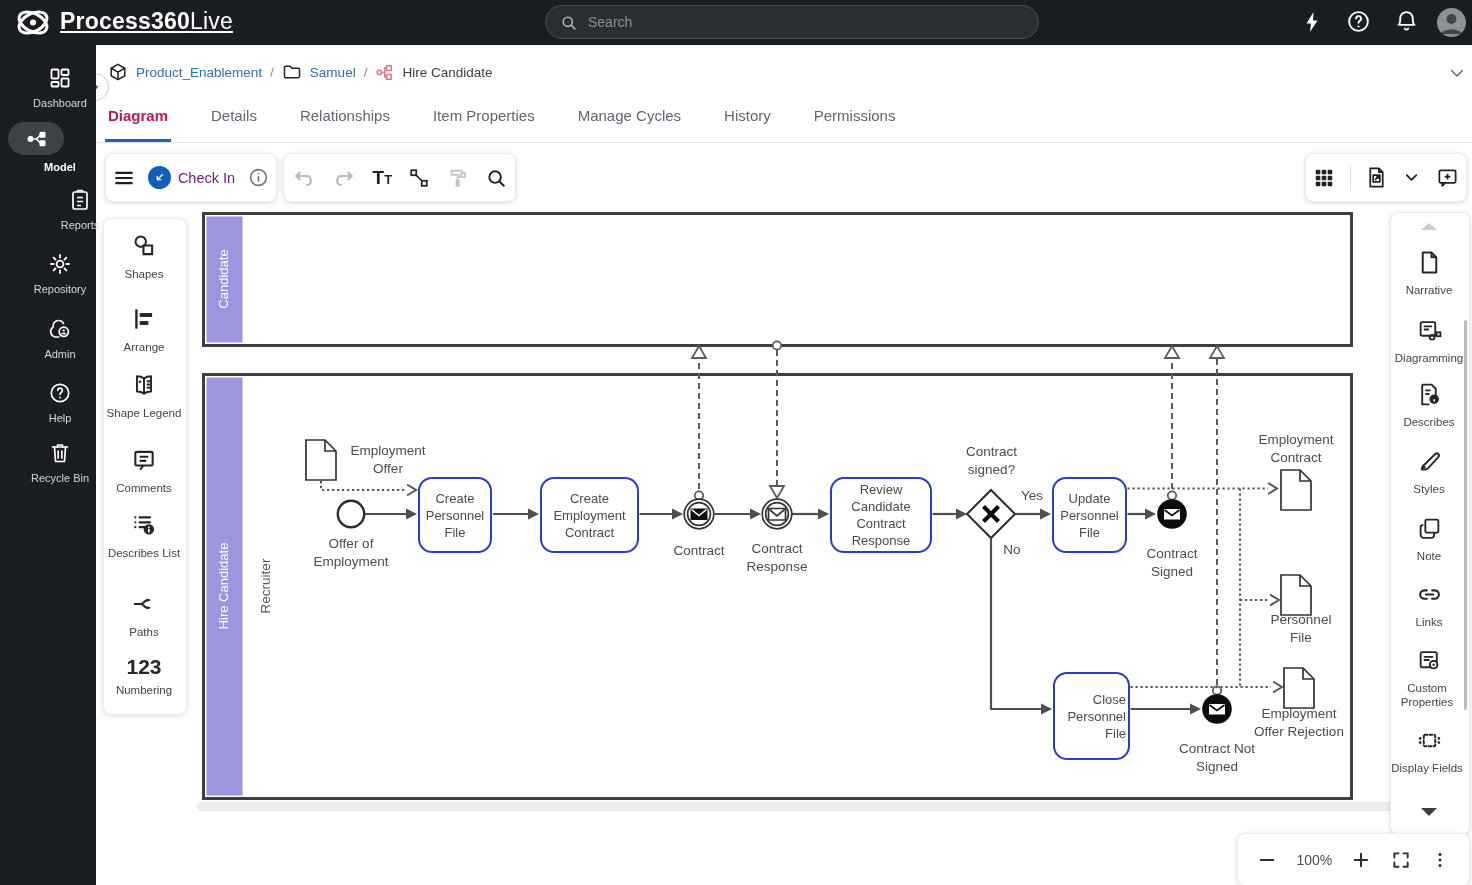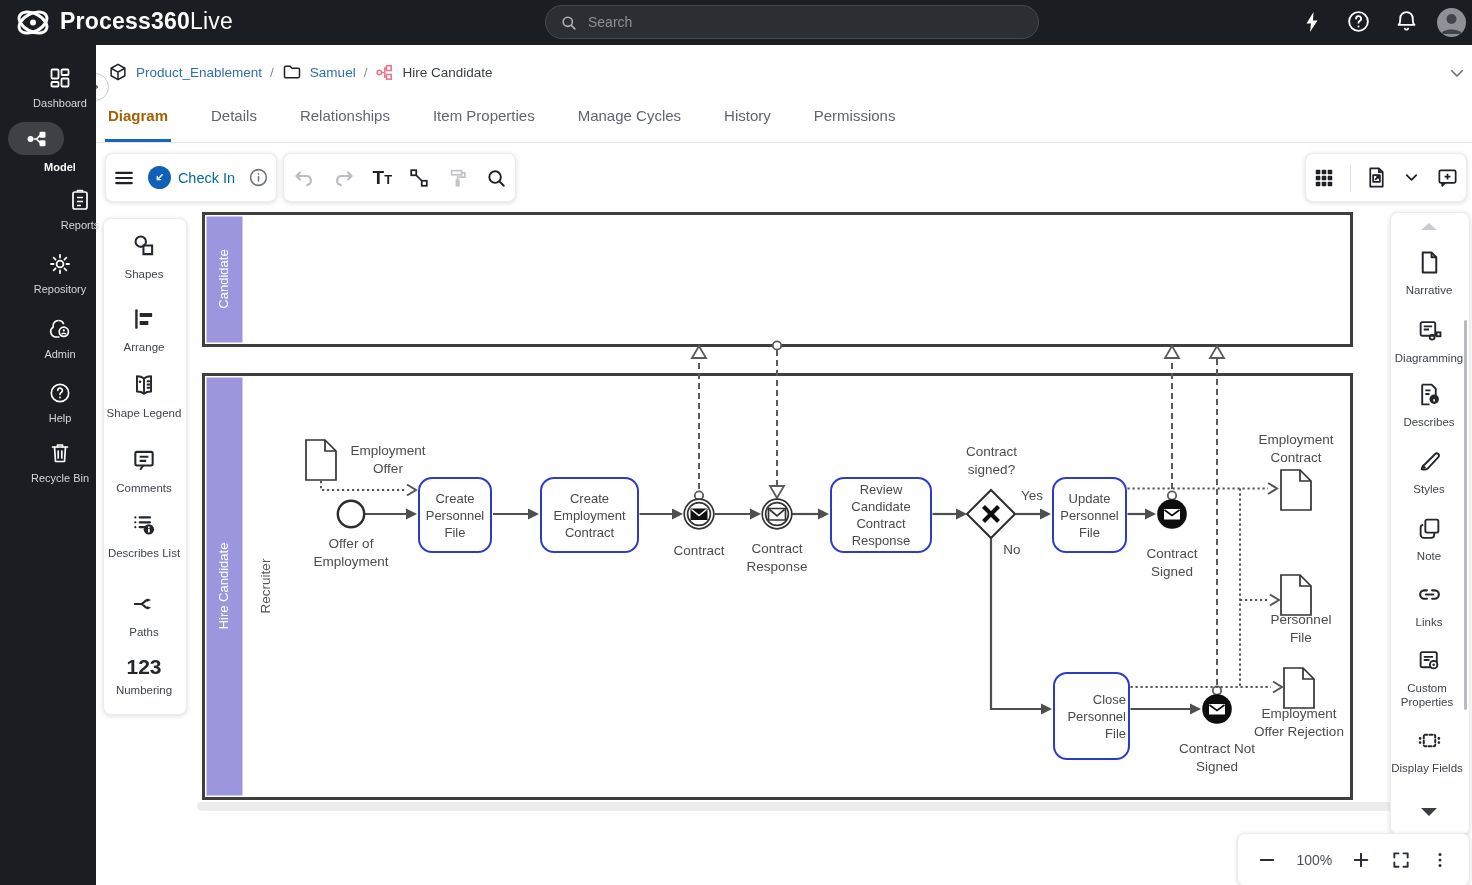--- a/index.html
+++ b/index.html
@@ -1,45 +1,45 @@
 <!DOCTYPE html>
 <html><head>
 <meta charset="utf-8">
 <style>
   html,body{margin:0;padding:0;background:#fff;font-family:"Liberation Sans",sans-serif;}
   #app{position:relative;width:1472px;height:885px;overflow:hidden;background:#fff;}
   .abs{position:absolute;}
   
   .topbar{left:0;top:0;width:1472px;height:45px;background:#1a1d21;z-index:50;}
-  .brand{left:60px;top:8px;color:#fff;font-size:23px;letter-spacing:.2px;}
+  .brand{left:60px;top:8px;color:#fff;font-size:23px;letter-spacing:.2px;text-decoration:underline;}
   .brand b{font-weight:700;} .brand span{font-weight:300;}
   .searchbox{left:545px;top:5px;width:494px;height:34px;background:#2b2e33;border:1px solid #45484d;border-radius:17px;display:flex;align-items:center;padding:0 14px;box-sizing:border-box;}
   .searchbox input{background:transparent;border:none;outline:none;color:#cfd2d6;font-size:14px;margin-left:9px;width:400px;font-family:"Liberation Sans",sans-serif;}
   .searchbox input::placeholder{color:#8d9196;}
   .feedback{left:1192px;top:14px;color:#fff;font-weight:700;font-size:13px;margin-top:48px;}
   .topicon{color:#e8eaec;}
   
   .navrail{left:0;top:45px;width:72px;height:840px;background:#1a1d21;z-index:45;padding-left:24px;}
   .navitem{width:72px;text-align:center;color:#e8eaec;}
   .navlbl{font-size:11px;color:#d4d7da;margin-top:3px;}
   .navlbl.on{color:#fff;font-weight:700;}
   .pill{left:8px;width:56px;height:33px;background:#3e4247;border-radius:17px;display:flex;align-items:center;justify-content:center;}
   
   .vline{left:94px;top:45px;width:1px;height:840px;background:#e7e9ec;z-index:5;}
   .collapse-btn{left:81px;top:73px;width:26px;height:26px;border-radius:50%;border:1.5px solid #c9ccd0;background:#fff;display:flex;align-items:center;justify-content:center;z-index:20;color:#555;}
   .crumbrow{left:108px;top:58px;height:28px;display:flex;align-items:center;gap:8px;font-size:13.5px;z-index:10;}
   .crumb-link{color:#2e6fb0;} .crumb-sep{color:#8a8f95;} .crumb-cur{color:#3a3f45;}
   .tabsrow{left:105px;top:101px;display:flex;gap:37px;z-index:10;}
   .tab{font-size:15px;color:#5f6671;padding:6px 3px 15px 3px;}
-  .tab.active{color:#a16207;font-weight:700;border-bottom:3px solid #1866b4;}
+  .tab.active{color:#be185d;font-weight:700;border-bottom:3px solid #1866b4;}
   .tabline{left:95px;top:142px;width:1377px;height:1px;background:#e4e6e9;}
   
   .card{background:#fff;border:1px solid #ececec;border-radius:8px;box-shadow:0 1px 5px rgba(0,0,0,.14);z-index:30;}
   .toolcard{display:flex;align-items:center;justify-content:space-around;}
-  .checkin-txt{color:#0369a1;font-size:14.5px;font-weight:400;}
+  .checkin-txt{color:#701a75;font-size:14.5px;font-weight:400;}
   .blue-disc{width:23px;height:23px;border-radius:50%;background:#1160b7;display:flex;align-items:center;justify-content:center;}
   .dim{color:#b9bcc1;} .dark{color:#2b2f36;}
   
   .panelitem{width:82px;text-align:center;color:#262a30;z-index:31;}
   .panellbl{font-size:11.5px;color:#3f444b;line-height:14px;margin-top:4px;}
   .num123{font-size:21px;font-weight:700;color:#23262b;}
   
   svg text{font-family:"Liberation Sans",sans-serif;}
   .dlabel{position:absolute;font-size:13.5px;line-height:18px;color:#4c4c4c;text-align:center;z-index:12;}
   .task{position:absolute;background:#fff;border:2px solid #2d3cc8;border-radius:14px;display:flex;align-items:center;justify-content:center;text-align:center;font-size:13px;line-height:17px;color:#4a4a4a;z-index:12;box-sizing:border-box;padding:2px;}

